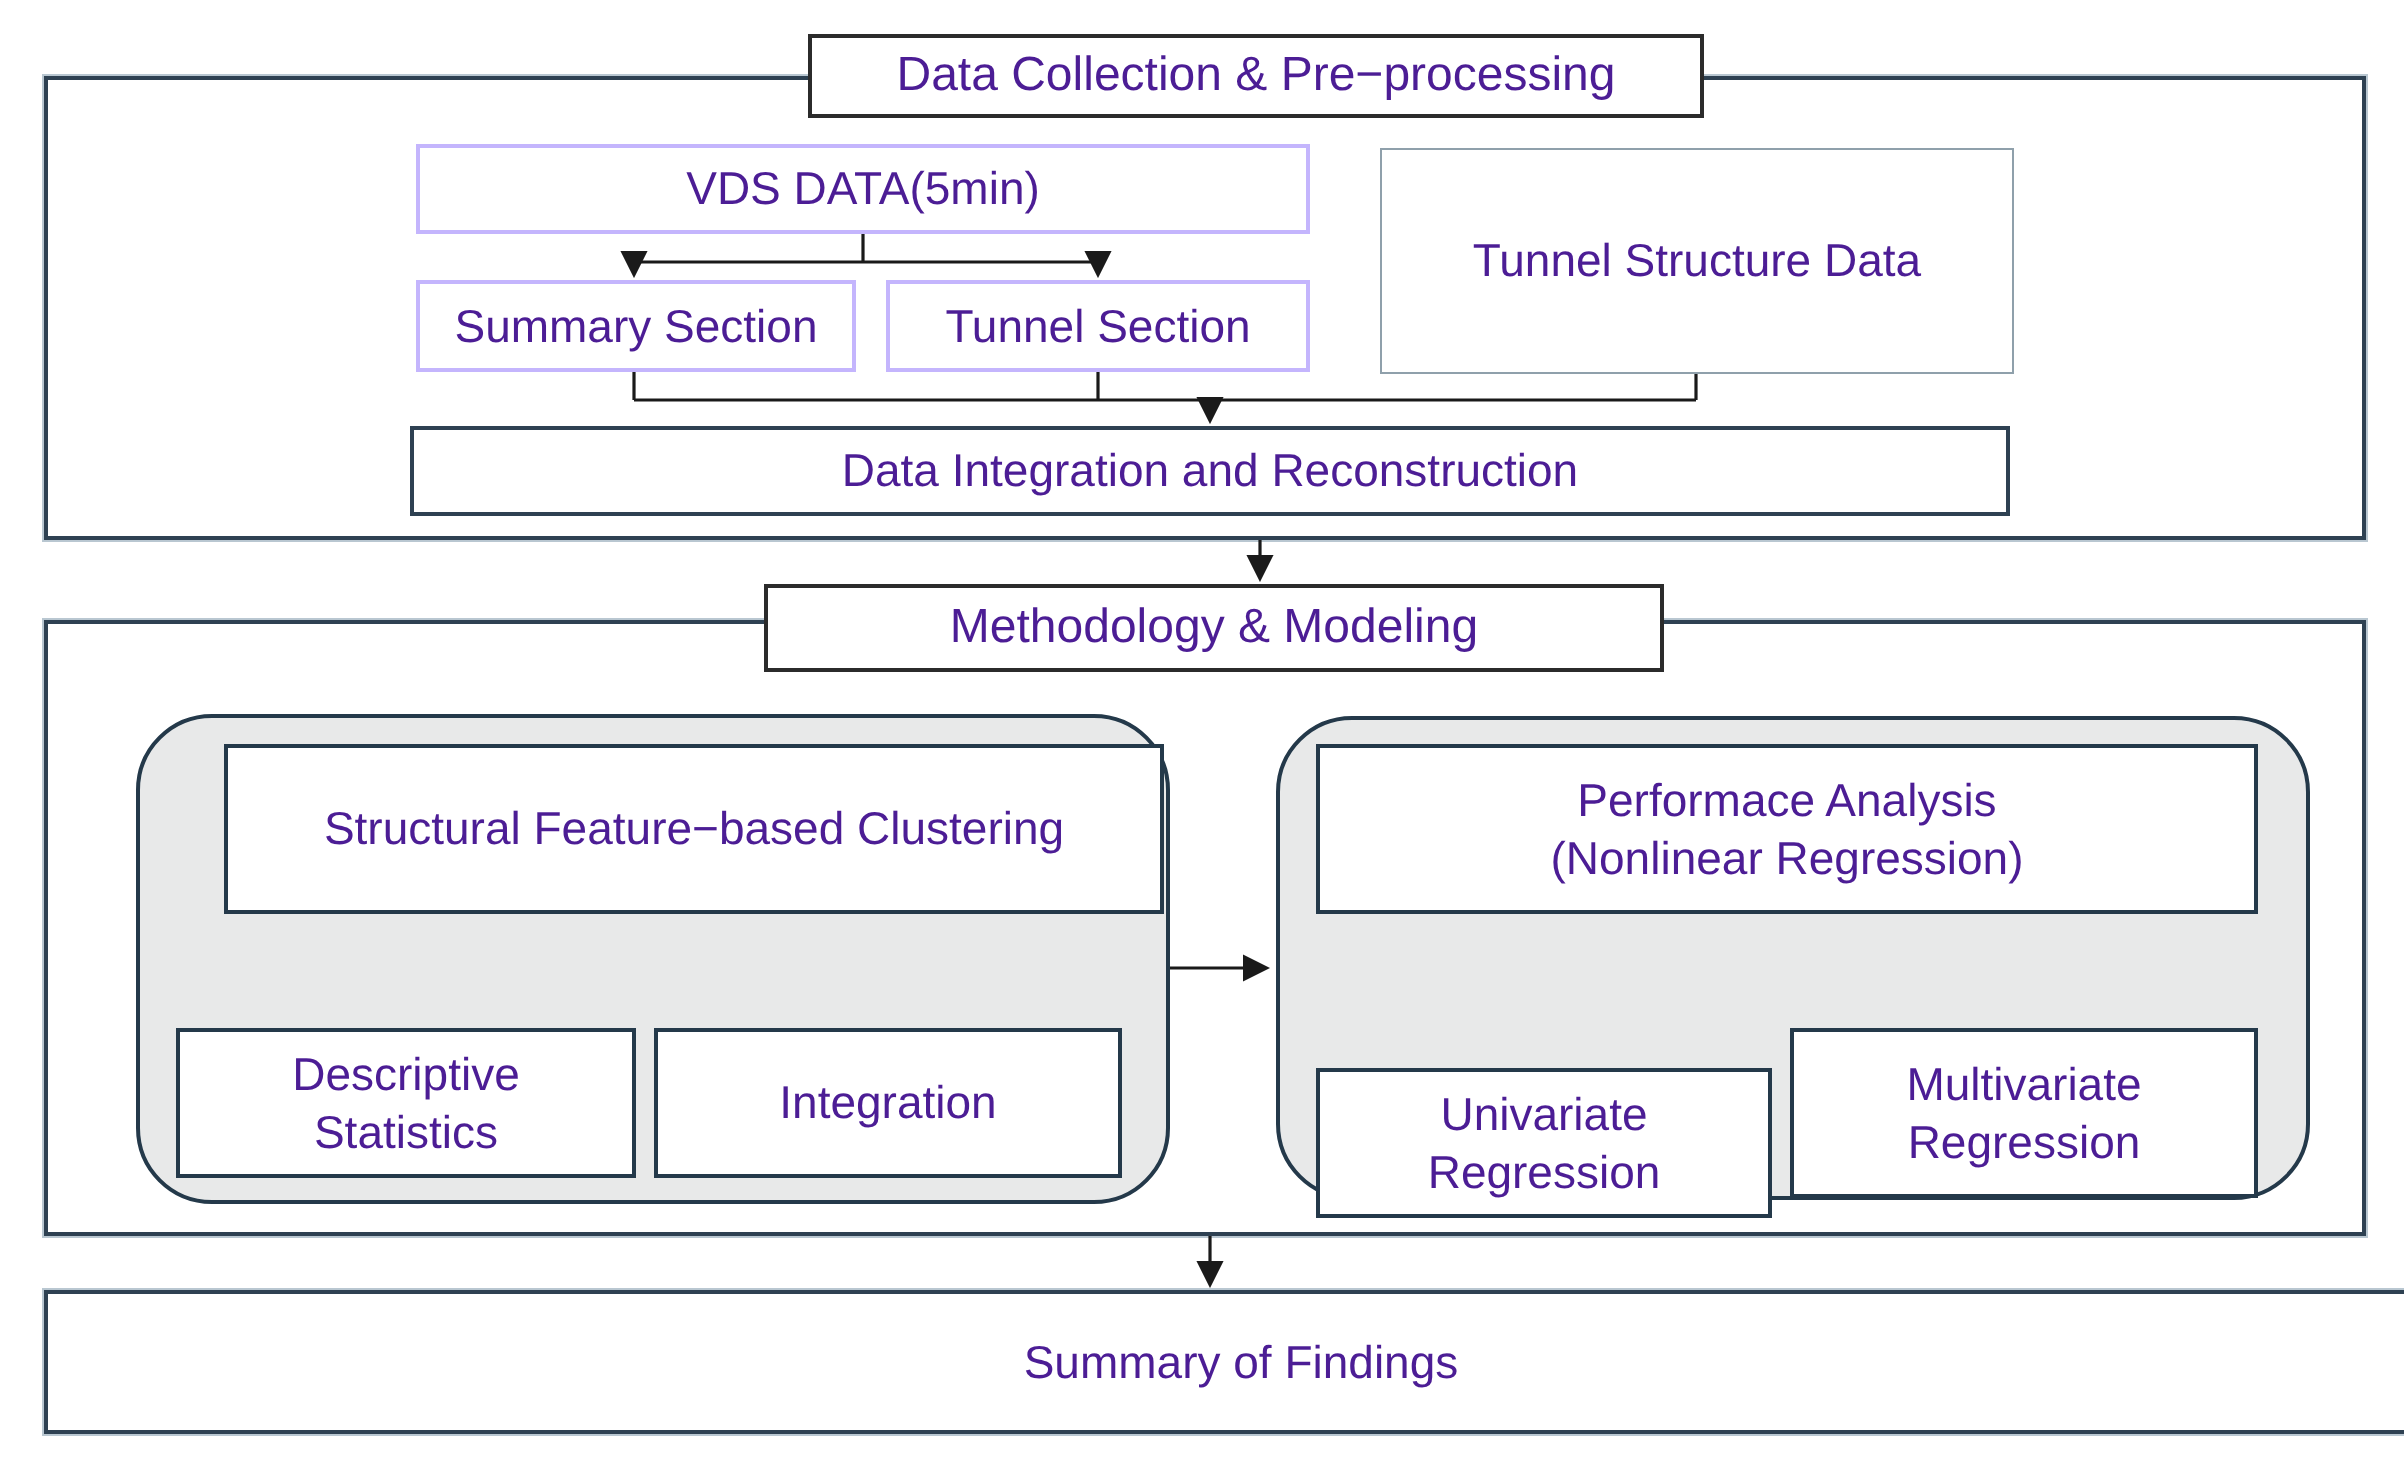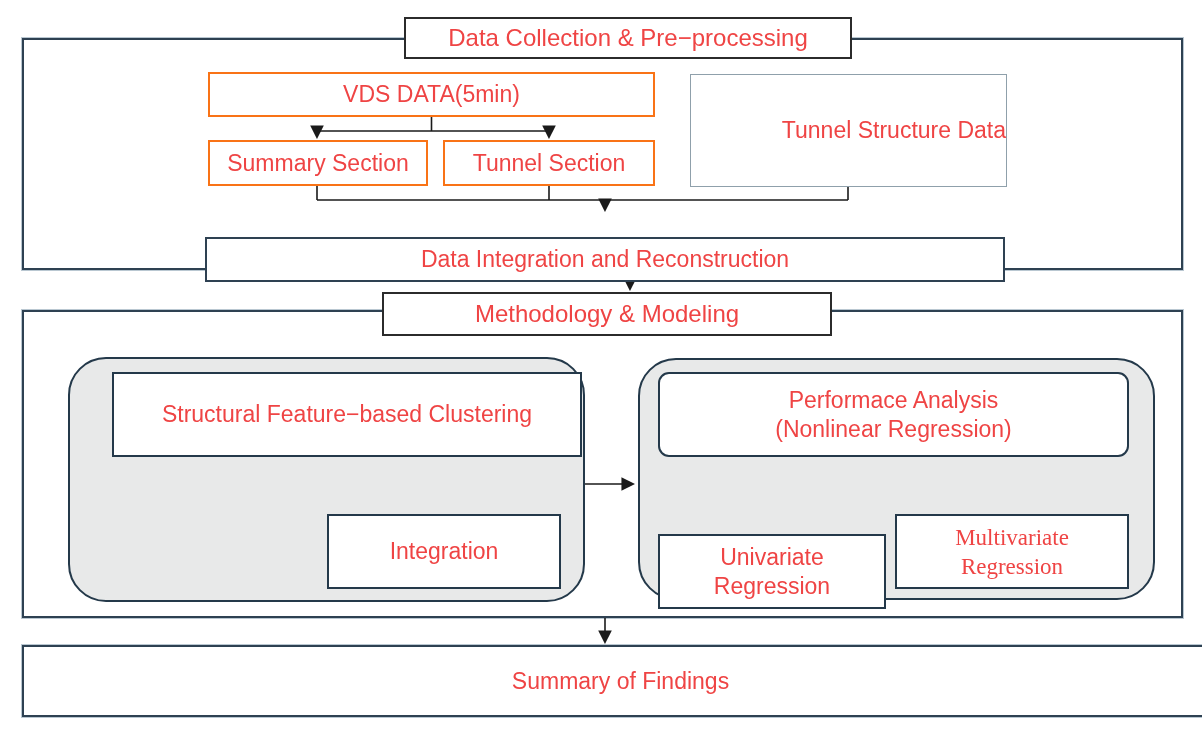--- a/index.html
+++ b/index.html
@@ -1,41 +1,41 @@
 <!DOCTYPE html>
 <html><head>
 <meta charset="utf-8">
 <style>
   html,body{margin:0;padding:0;background:#ffffff;}
   .canvas{
     position:relative;
     width:1202px;height:742px;
     background:#ffffff;
     font-family:"Liberation Sans", sans-serif;
-    color:#ef4444;
+    color:#4c1d95;
     overflow:hidden;
   }
   .abs{position:absolute;box-sizing:border-box;}
   
   .section-frame{
     border:2px solid #2e4152;
     box-shadow:0 0 0 1px #b9c7d1;
     background:transparent;
     z-index:1;
   }
   
   .node{
     display:flex;align-items:center;justify-content:center;
     text-align:center;background:#ffffff;
     font-size:23px;line-height:29px;
     z-index:3;
   }
-  .node.dark{border:2px solid #f97316;}
+  .node.dark{border:2px solid #c4b5fd;}
   .node.slate{border:2px solid #2e4152;}
-  .node.light{border:1px solid #8fa0ab;justify-content:flex-end;}
+  .node.light{border:1px solid #8fa0ab;}
   .title-node{
     display:flex;align-items:center;justify-content:center;
     background:#ffffff;border:2px solid #2b2b2b;
     font-size:24px;z-index:4;text-align:center;
   }
   .round-container{
     background:#e8e9e9;
     border:2px solid #24394a;
     border-radius:38px;
     z-index:2;
@@ -105,60 +105,66 @@
   </div>
 
   <div class="abs node dark" style="left:443px;top:140px;width:212px;height:46px;align-items:center;">
     <span>Tunnel Section</span>
   </div>
 
   <div class="abs node light" style="left:690px;top:74px;width:317px;height:113px;">
     <span>Tunnel Structure Data</span>
   </div>
 
-  <div class="abs node slate" style="left:205px;top:213px;width:800px;height:45px;margin-top:24px;">
+  <div class="abs node slate" style="left:205px;top:213px;width:800px;height:45px;">
     <span>Data Integration and Reconstruction</span>
   </div>
 
   <div class="abs section-frame" style="left:22px;top:310px;width:1161px;height:308px;"></div>
 
   <div class="abs title-node" style="left:382px;top:292px;width:450px;height:44px;">
     <span>Methodology &amp; Modeling</span>
   </div>
 
   <div class="abs round-container" style="left:68px;top:357px;width:517px;height:245px;"></div>
 
   <div class="abs node inner" style="left:92px;top:372px;width:470px;height:85px;margin-left:20px;">
     <span>Structural Feature−based Clustering</span>
   </div>
 
+  <div class="abs node inner two-line" style="left:88px;top:514px;width:230px;height:75px;">
+    <div>
+      <span>Descriptive</span>
+      <span>Statistics</span>
+    </div>
+  </div>
 
   <div class="abs node inner two-line" style="left:327px;top:514px;width:234px;height:75px;">
     <div>
       <span>Integration</span>
     </div>
   </div>
 
   <div class="abs round-container" style="left:638px;top:358px;width:517px;height:242px;"></div>
 
-  <div class="abs node inner two-line" style="left:658px;top:372px;width:471px;height:85px;border-radius:11px;">
+  <div class="abs node inner two-line" style="left:658px;top:372px;width:471px;height:85px;">
     <div>
       <span>Performace Analysis</span>
       <span>(Nonlinear Regression)</span>
     </div>
   </div>
 
   <div class="abs node inner two-line" style="left:658px;top:514px;width:228px;height:75px;margin-top:20px;">
     <div>
       <span>Univariate</span>
       <span>Regression</span>
     </div>
   </div>
 
-  <div class="abs node inner two-line" style="left:895px;top:514px;width:234px;height:75px;font-family:Liberation Serif, serif;">
+  <div class="abs node inner two-line" style="left:895px;top:514px;width:234px;height:85px;">
     <div>
       <span>Multivariate</span>
       <span>Regression</span>
     </div>
   </div>
 
   <div class="abs node slate" style="left:22px;top:645px;width:1197px;height:72px;box-shadow:0 0 0 1px #b9c7d1;z-index:3;">
     <span>Summary of Findings</span>
   </div>
 

